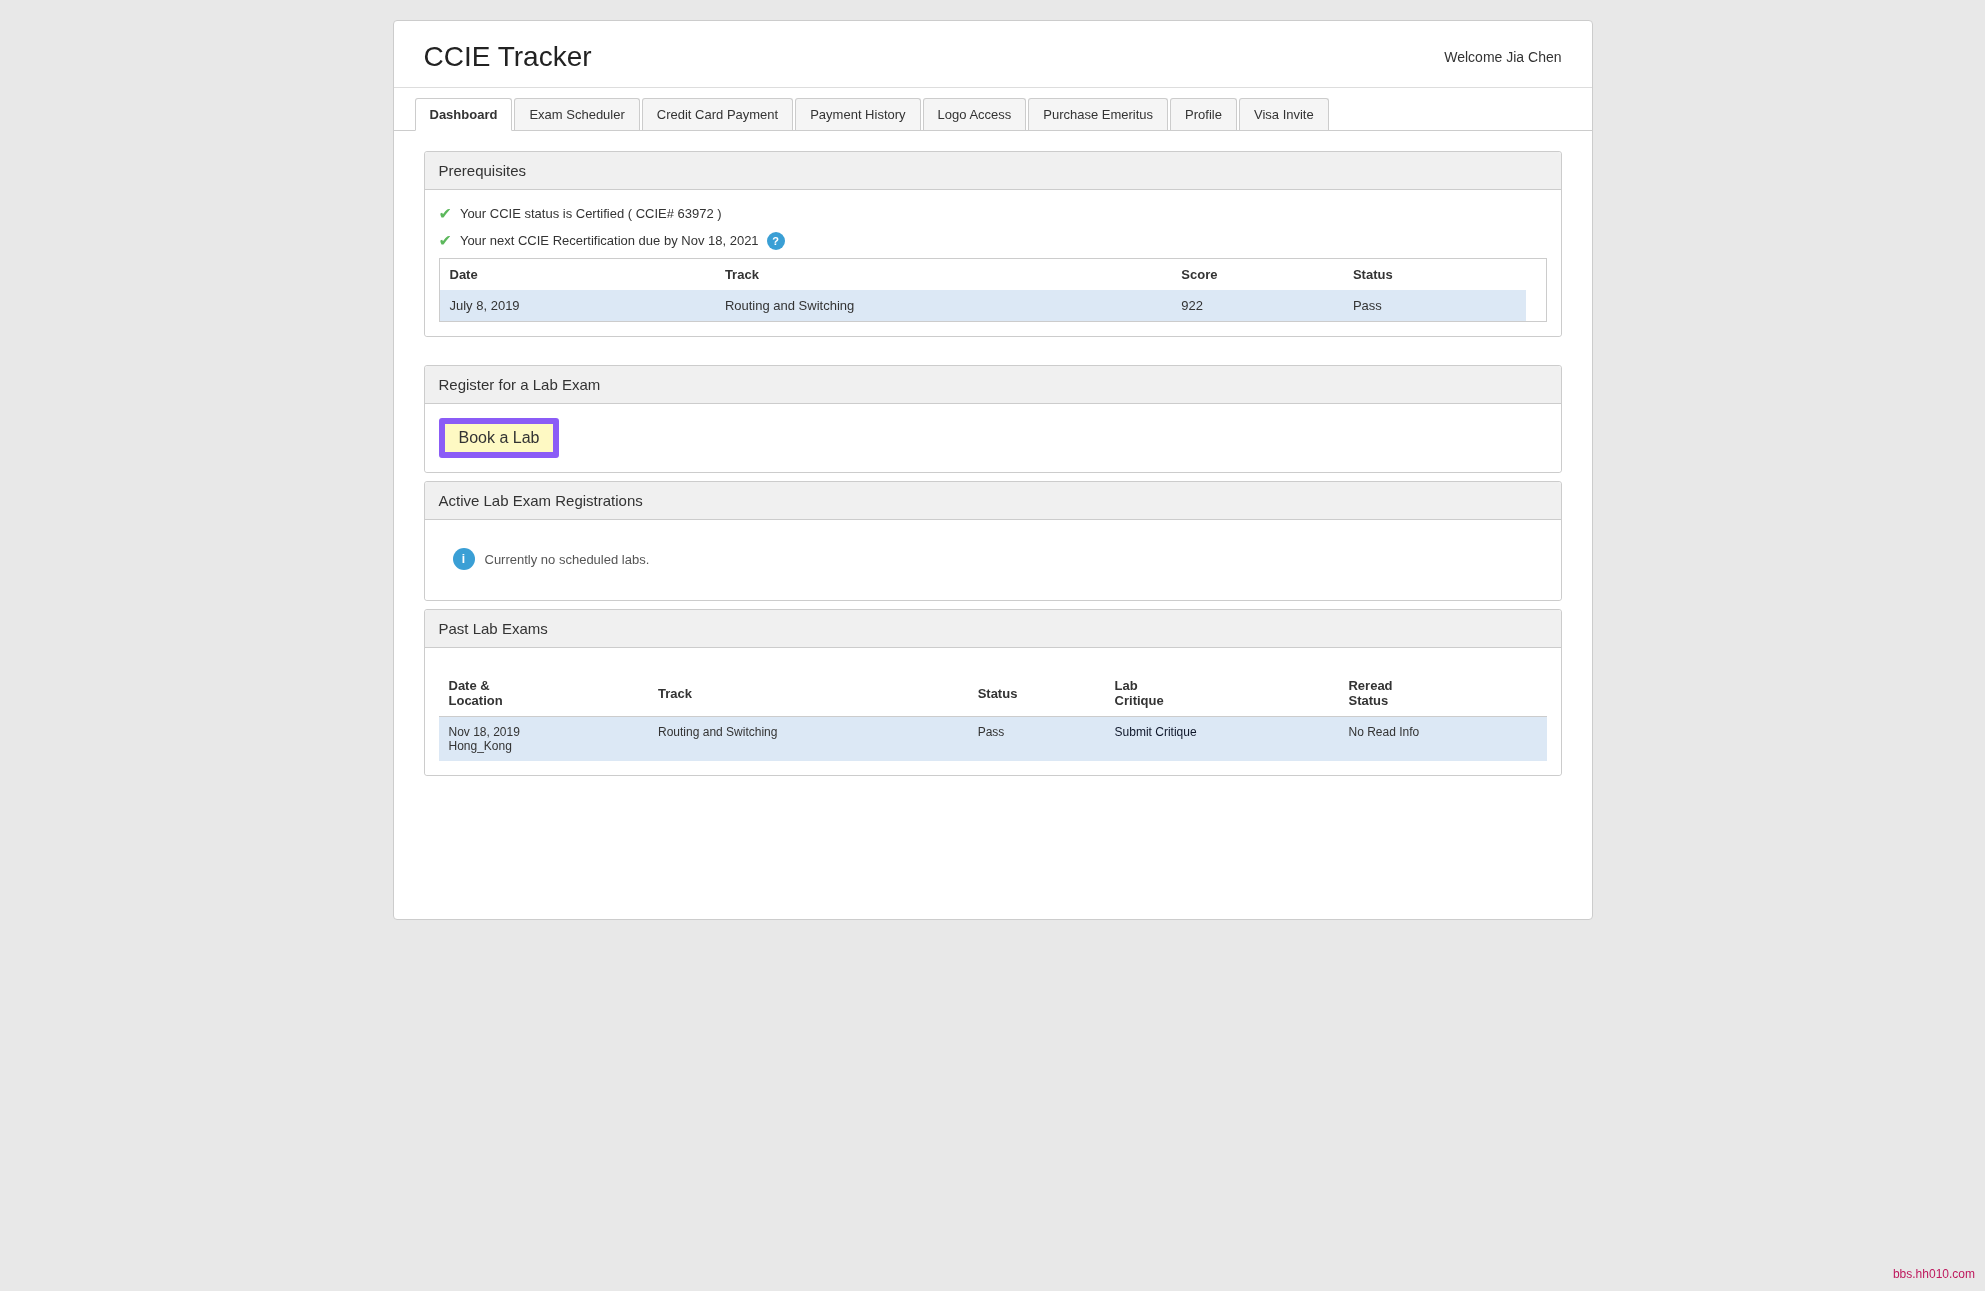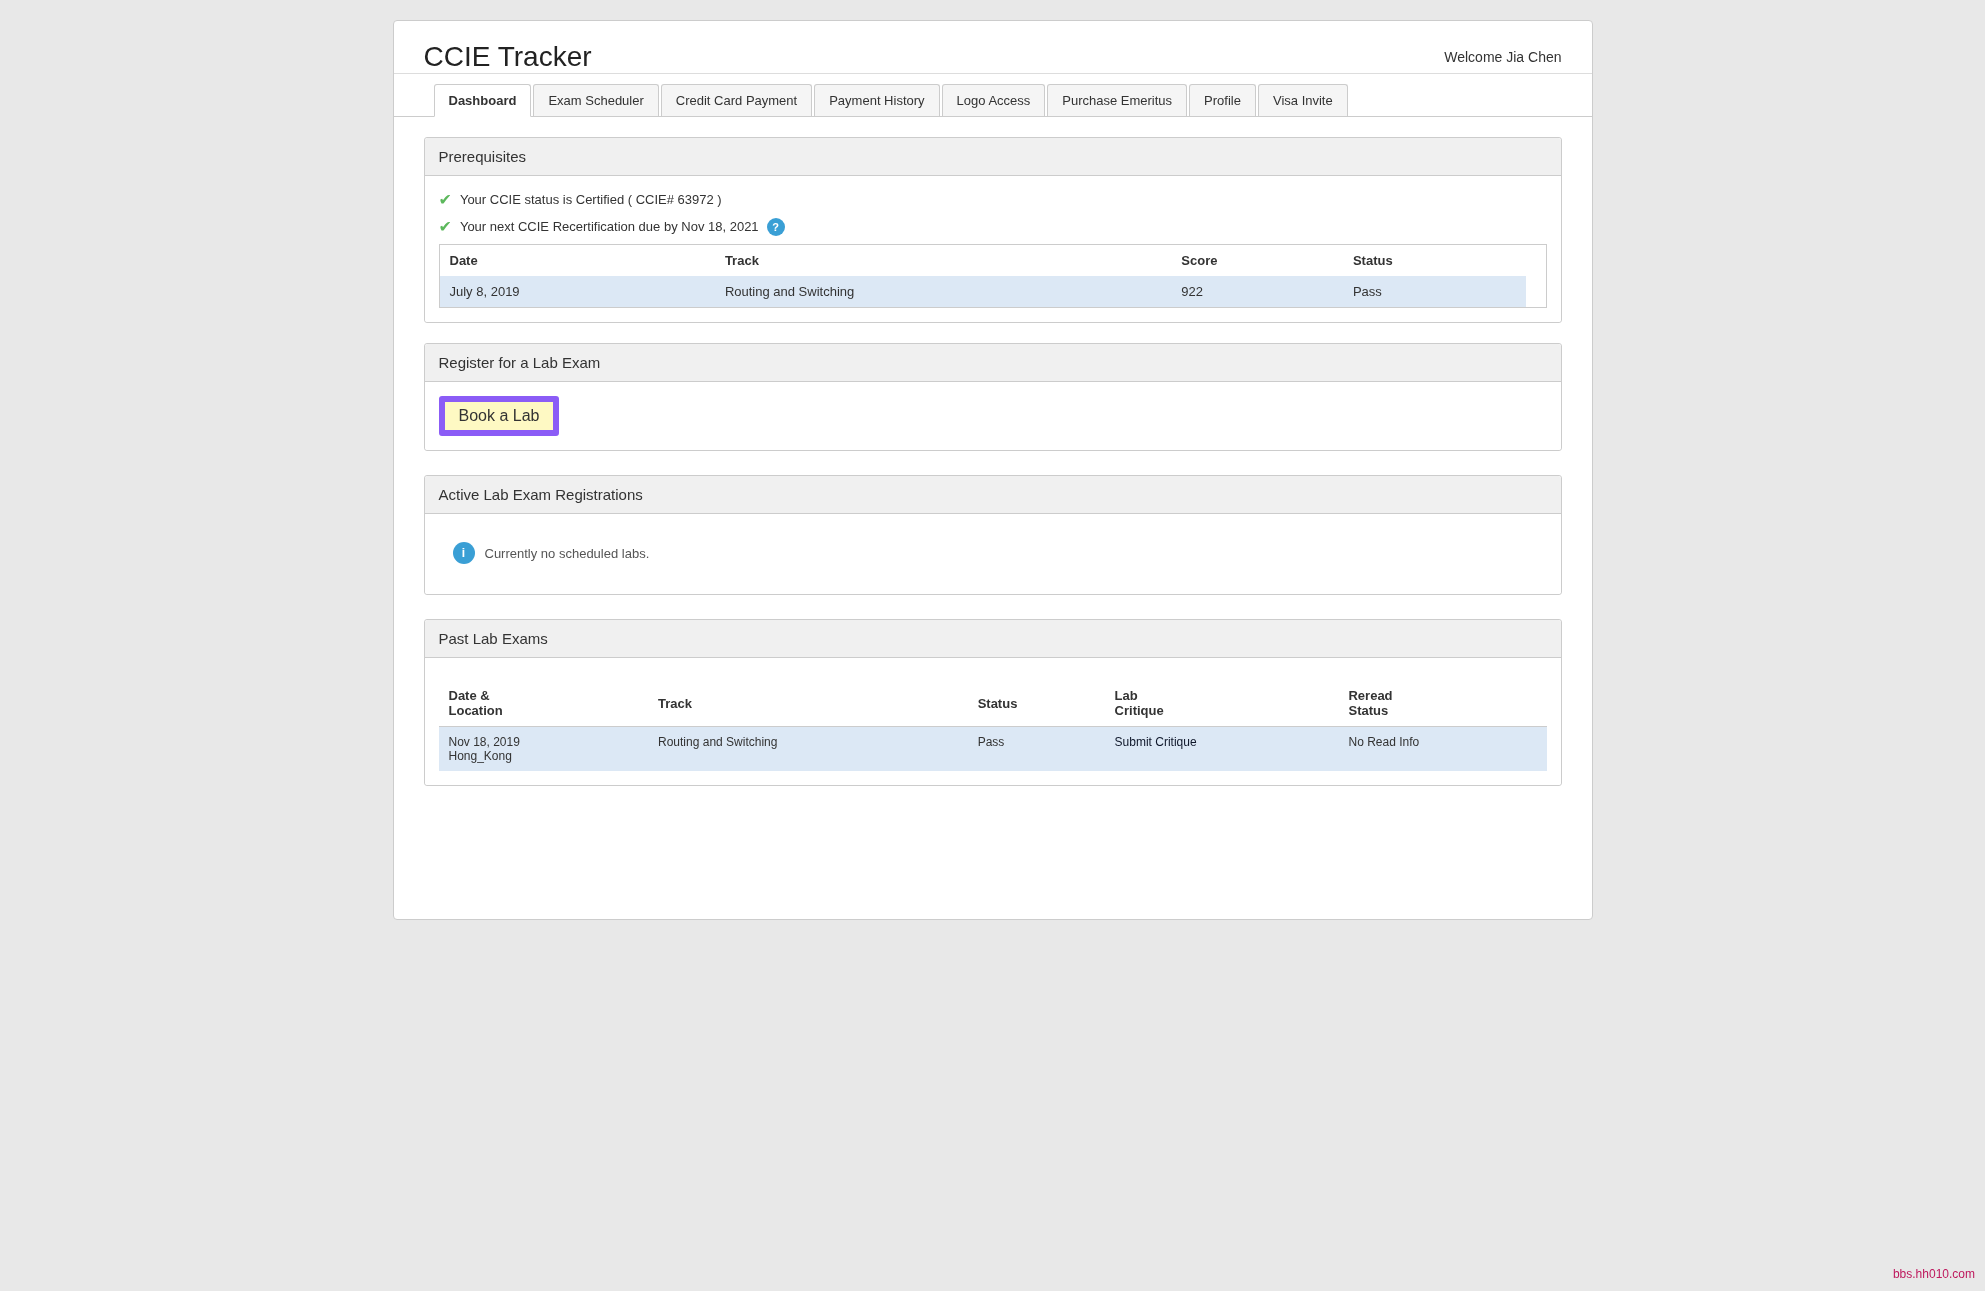--- a/index.html
+++ b/index.html
@@ -18,36 +18,36 @@
       width: 1200px;
       min-height: 900px;
       border: 1px solid #ccc;
       border-radius: 4px;
       padding: 0;
     }
     .header {
       display: flex;
       justify-content: space-between;
       align-items: center;
-      padding: 20px 30px 0 30px;
+      padding: 20px 30px 14px 30px;
       border-bottom: 1px solid #ddd;
     }
     .header-title {
       font-size: 28px;
       font-weight: normal;
       color: #222;
     }
     .header-welcome {
       font-size: 14px;
       color: #333;
     }
     .tabs {
       display: flex;
       flex-direction: row;
-      padding: 0 40px;
+      padding: 0 21px;
       border-bottom: 1px solid #ccc;
       margin-top: 10px;
     }
     .tab {
       padding: 8px 14px;
       border: 1px solid #ccc;
       border-bottom: none;
       background: #f5f5f5;
       cursor: pointer;
       margin-right: 2px;
@@ -72,21 +72,22 @@
     }
     .left-panel {
       flex: 1;
       min-width: 380px;
     }
     .right-panel {
       flex: 1;
       min-width: 380px;
       display: flex;
       flex-direction: column;
-      gap: 24px;
+      gap: 8px;
+      margin-top: 8px;
     }
     .section-card {
       border: 1px solid #ccc;
       border-radius: 3px;
     }
     .section-header {
       background: #f0f0f0;
       padding: 10px 14px;
       font-size: 15px;
       color: #333;

